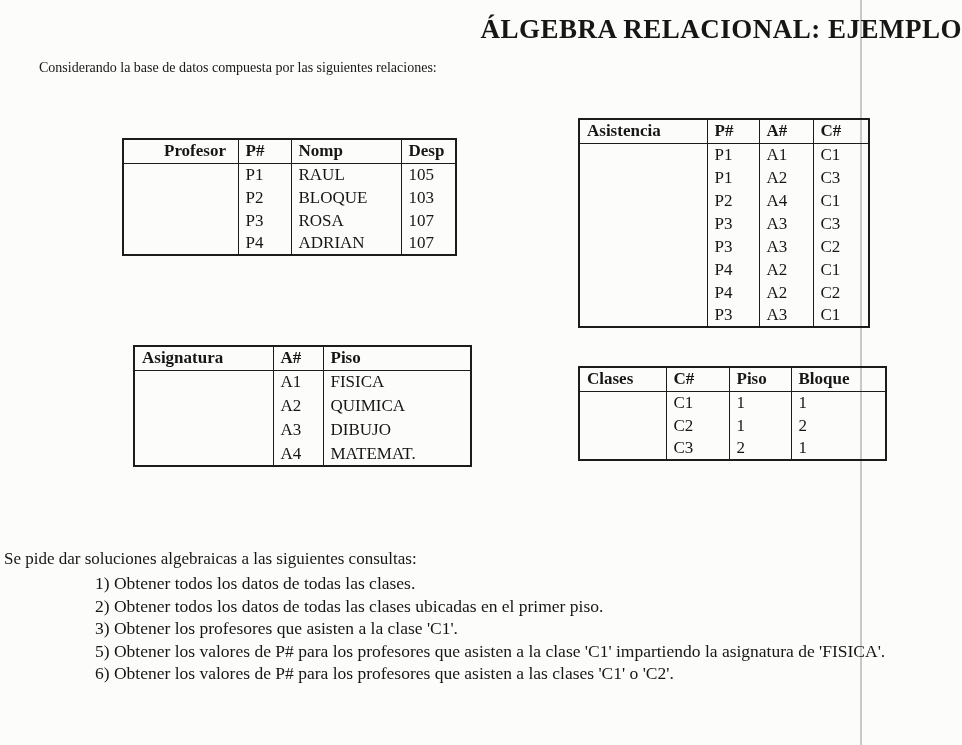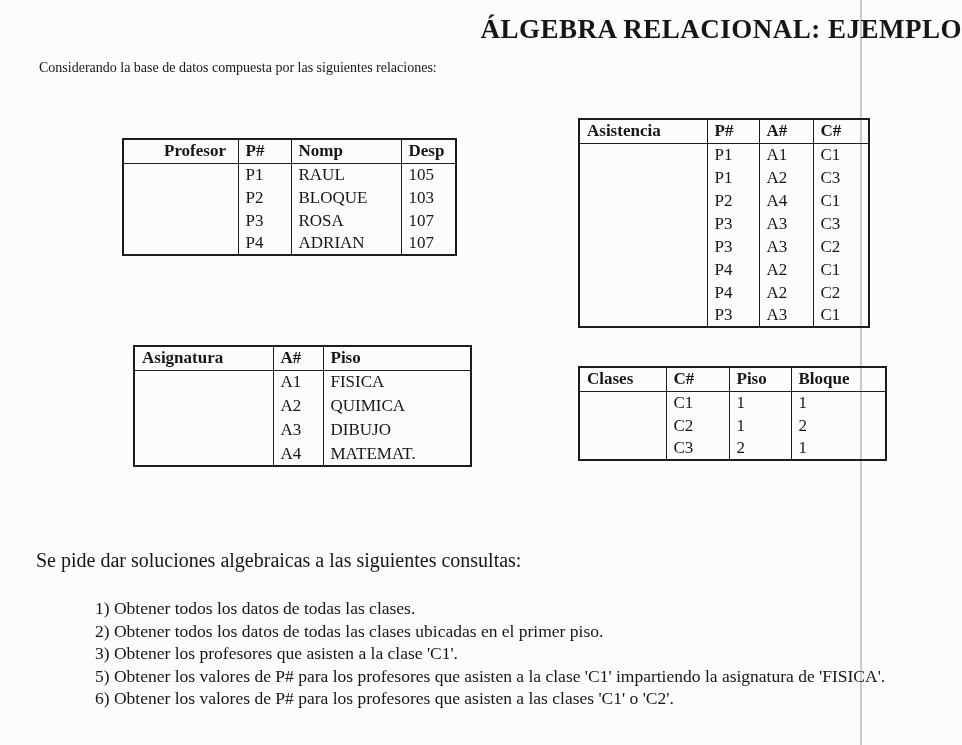--- a/index.html
+++ b/index.html
@@ -81,28 +81,28 @@
   #asignatura-table thead th:nth-child(3) { width: 148px; }
 
   #clases-table { left: 578px; top: 366px; width: 307px; }
   #clases-table thead th:nth-child(1) { width: 87px; }
   #clases-table thead th:nth-child(2) { width: 63px; }
   #clases-table thead th:nth-child(3) { width: 62px; }
   #clases-table thead th:nth-child(4) { width: 95px; }
 
   .queries-intro {
     position: absolute;
-    left: 36px;
+    left: 4px;
     top: 549px;
-    font-size: 20px;
+    font-size: 17px;
   }
   .queries {
     position: absolute;
     left: 95px;
-    top: 597px;
+    top: 572px;
     font-size: 17.5px;
     font-family: Liberation Serif, serif;
   }
   .query-line {
     line-height: 22.5px;
     white-space: nowrap;
   }
 </style>
 </head>
 <body>

